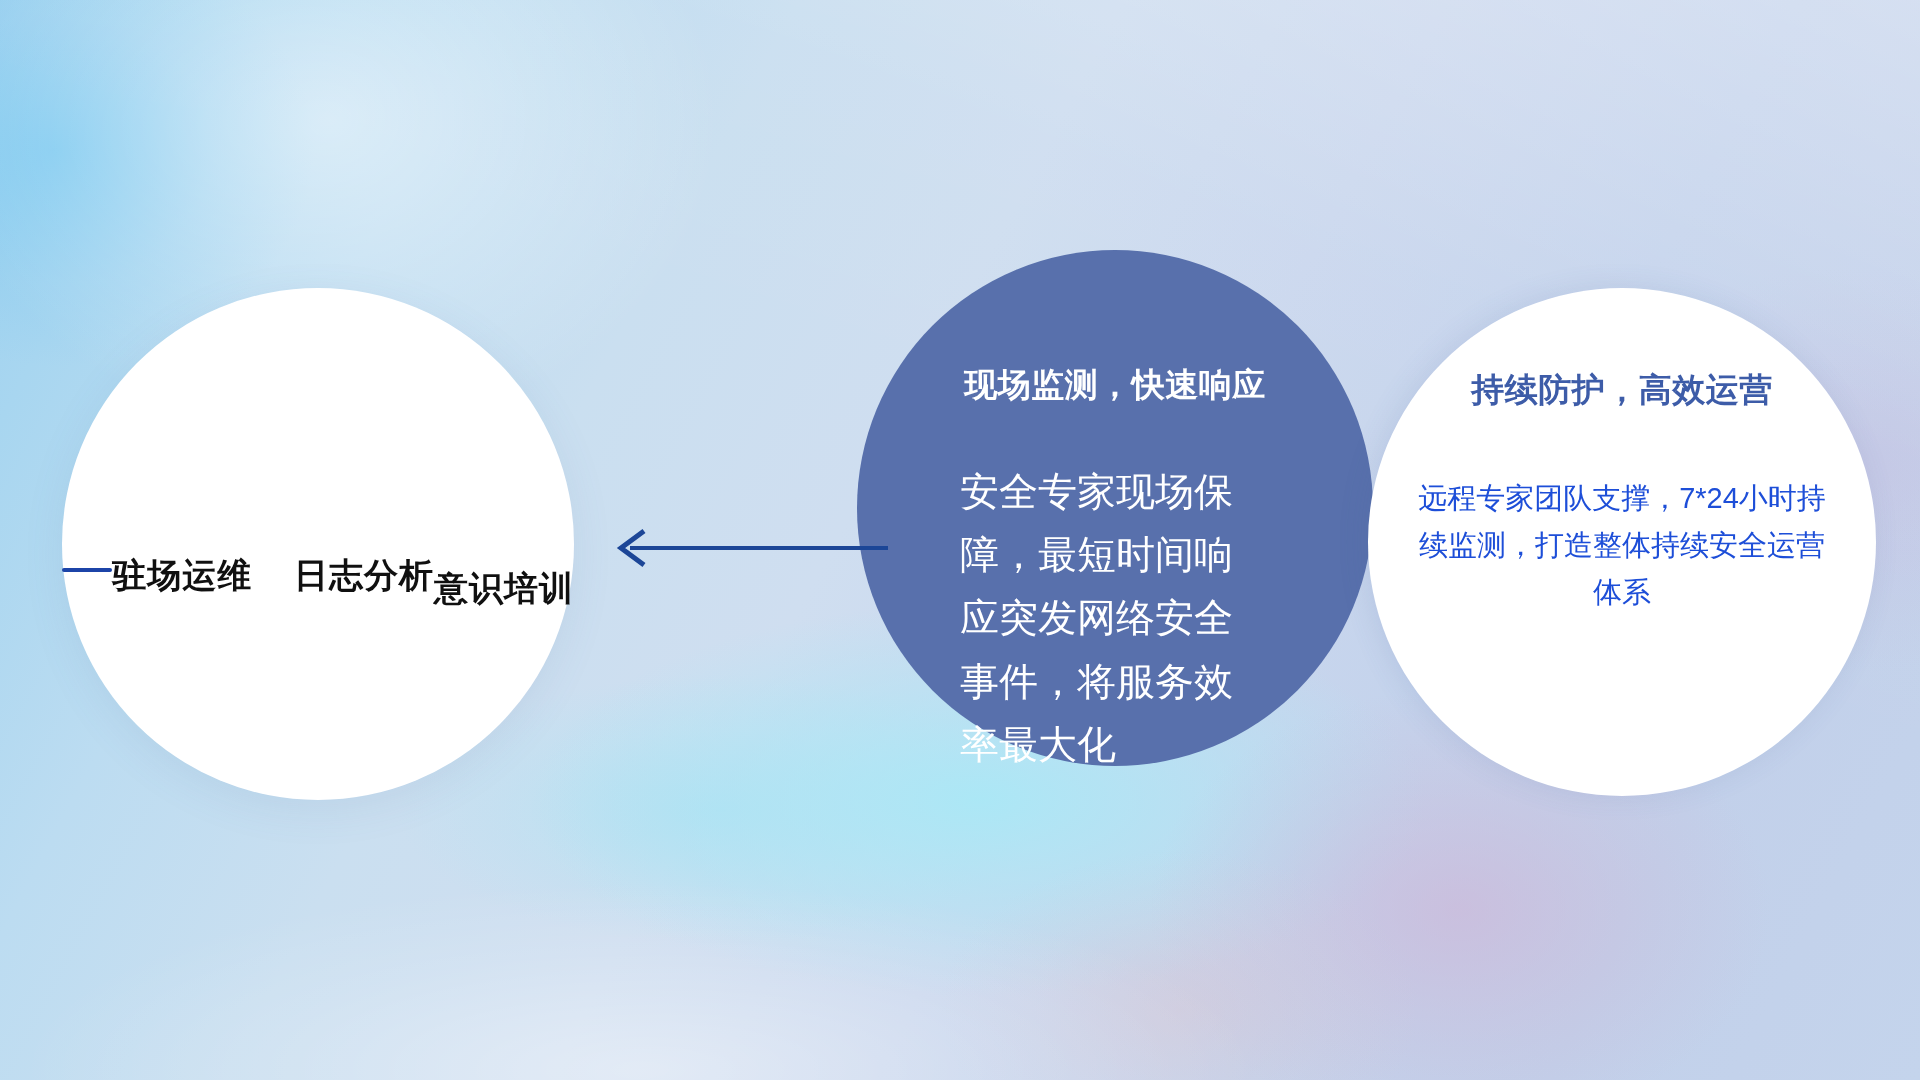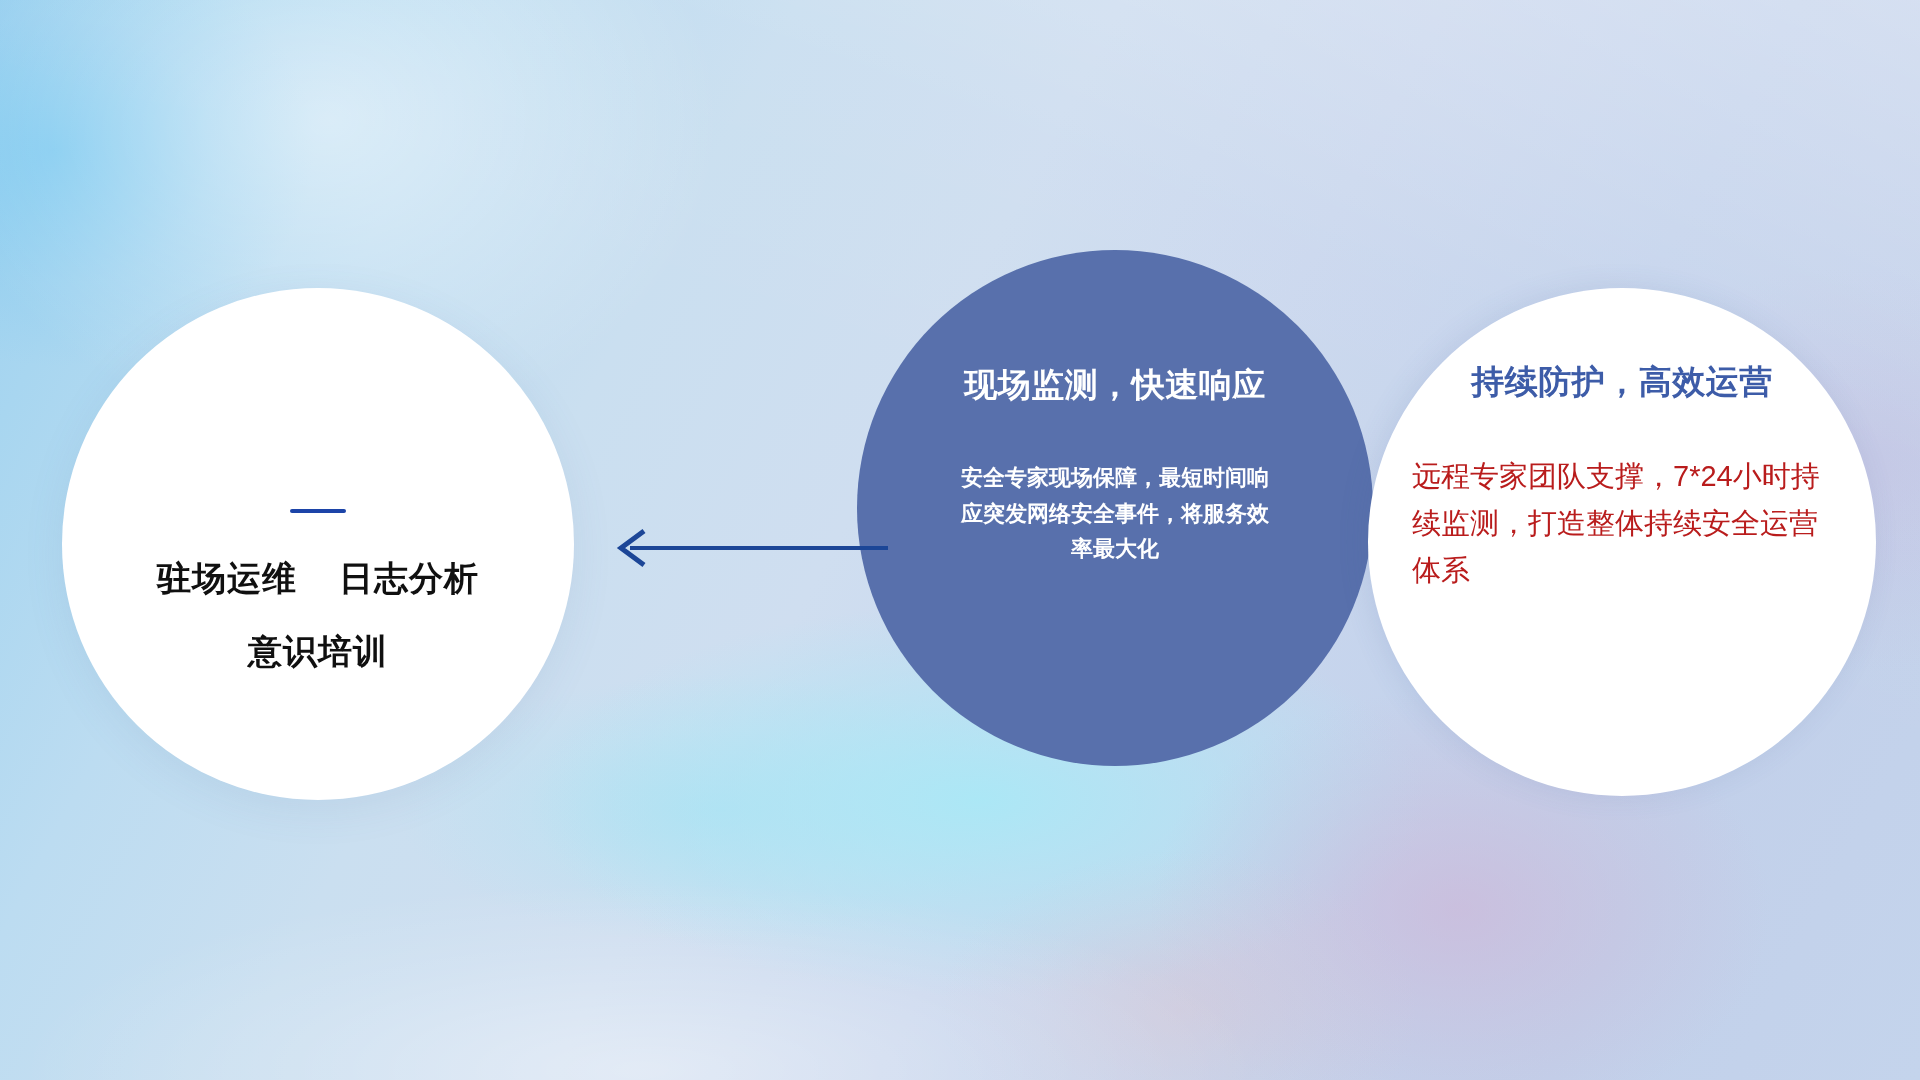--- a/index.html
+++ b/index.html
@@ -84,22 +84,22 @@
     width: 508px; height: 508px;
     background: #ffffff;
     box-shadow: -4px 0 28px rgba(70,100,160,0.12);
   }
 
   
   #left-content {
     position: absolute;
     left: 62px; top: 288px;
     width: 512px; height: 512px;
-    display: flex; flex-direction: column;
-    align-items: center; justify-content: center;
+    display: flex; flex-direction: row;
+    align-items: center; justify-content: space-between;
     padding-top: 100px;
   }
   #left-rule {
     width: 56px; height: 4px;
     background: #1c44a8;
     border-radius: 2px;
     margin-bottom: 48px;
   }
   .left-line {
     color: #101010;
@@ -125,48 +125,48 @@
     color: #ffffff;
     font-size: 33px;
     font-weight: bold;
     letter-spacing: 0.5px;
     white-space: nowrap;
   }
   #center-body {
     margin-top: 52px;
     width: 310px;
     color: #ffffff;
-    font-size: 22px;
+    font-size: 39px;
     line-height: 1.62;
-    text-align: center;
-    font-weight: bold;
+    font-weight: normal;
   }
 
   
   #right-content {
     position: absolute;
-    left: 1368px; top: 284px;
+    left: 1368px; top: 292px;
     width: 508px; height: 508px;
     display: flex; flex-direction: column;
     align-items: center;
     padding-top: 76px;
   }
   #right-title {
     color: #3d5ca8;
     font-size: 33px;
     font-weight: bold;
     letter-spacing: 0.5px;
     white-space: nowrap;
   }
   #right-body {
-    margin-top: 48px;
+    margin-top: 62px;
     width: 420px;
-    color: #b91c1c;
+    color: #1d4ed8;
     font-size: 29px;
     line-height: 1.62;
+    text-align: center;
     font-weight: normal;
   }
 
   
   #flow-arrow {
     position: absolute;
     left: 600px; top: 520px;
     width: 290px; height: 58px;
   }
 </style>

